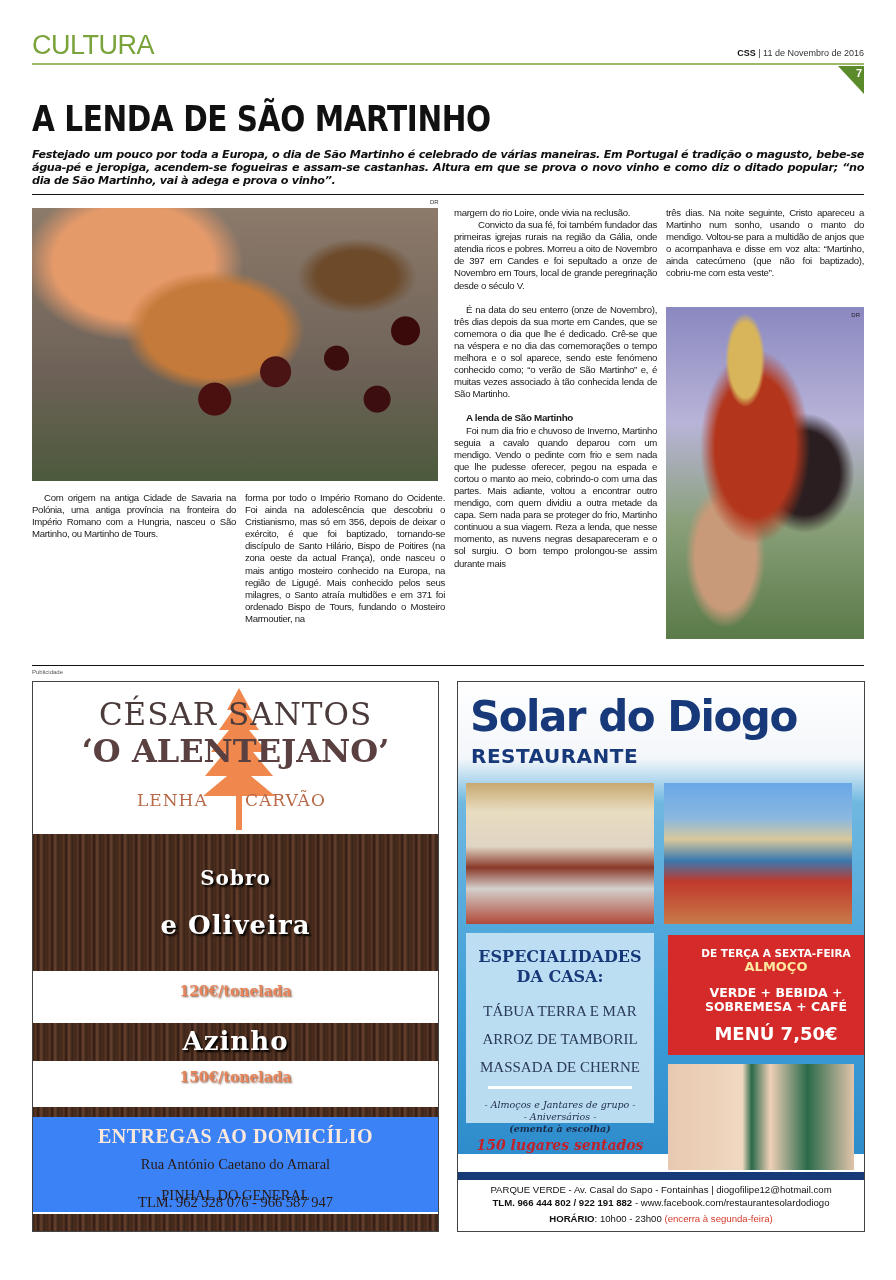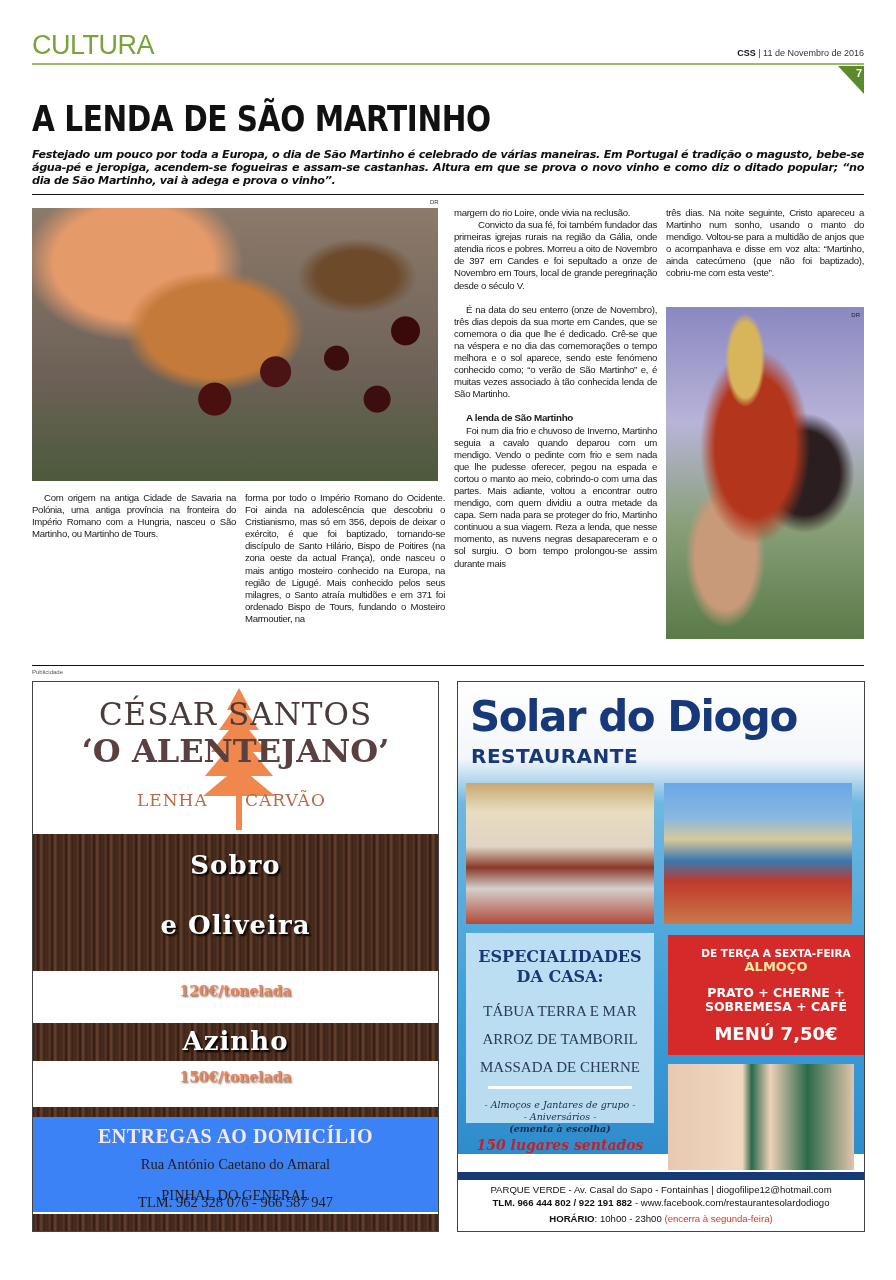--- a/index.html
+++ b/index.html
@@ -64,21 +64,21 @@
   .wood { position: absolute; left: 0; width: 100%;
     background: repeating-linear-gradient(90deg, #3d2418 0px, #5b3826 3px, #2c1810 5px, #6a4430 8px, #3a2418 11px, #4d2f20 14px); }
   .w1 { top: 152px; height: 137px; }
   .w2 { top: 341px; height: 38px; }
   .w3 { top: 425px; height: 10px; }
   .w4 { top: 532px; height: 19px; }
   .band-white { position: absolute; left: 0; width: 100%; background: #fff; }
   .bw1 { top: 289px; height: 52px; }
   .bw2 { top: 379px; height: 46px; }
   .wood-text { position: absolute; left: 0; width: 100%; text-align: center; font-family: "DejaVu Serif", serif; font-weight: 900; color: #fff; text-shadow: 2px 2px 2px #000; letter-spacing: 1px; }
-  .t-sobro { top: 168px; font-size: 26px; }
+  .t-sobro { top: 184px; font-size: 20px; }
   .t-oliveira { top: 228px; font-size: 26px; }
   .t-azinho { top: 344px; font-size: 26px; }
   .price { position: absolute; left: 0; width: 100%; text-align: center; font-family: "DejaVu Serif", serif; font-weight: 900; font-size: 14px; color: #e8845a; text-shadow: 1px 1px 2px #7a5a4a; }
   .p1 { top: 301px; }
   .p2 { top: 387px; }
   .orange { position: absolute; left: 0; top: 435px; width: 100%; height: 95px; background: #3b82f6; text-align: center; }
   .or-title { position: absolute; left: 0; width: 100%; top: 8px; font-family: "Liberation Serif", serif; font-weight: bold; font-size: 20px; color: #fbe8dc; letter-spacing: 0.5px; }
   .or-line { position: absolute; left: 0; width: 100%; font-family: "Liberation Serif", serif; font-size: 14.5px; color: #2a1a14; }
   .ol1 { top: 39px; } .ol2 { top: 70px; } .ol3 { top: 77px; }
 
@@ -206,21 +206,21 @@
     <div class="spec-rule"></div>
     <div class="spec-note sn1">- Almoços e Jantares de grupo -</div>
     <div class="spec-note sn2">- Aniversários -</div>
     <div class="spec-note sn3">(ementa à escolha)</div>
     <div class="spec-big">150 lugares sentados</div>
   </div>
 
   <div class="red-box">
     <div class="rb1">DE TERÇA A SEXTA-FEIRA</div>
     <div class="rb2">ALMOÇO</div>
-    <div class="rb3">PRATO + CHERNE +</div>
+    <div class="rb3">VERDE + BEBIDA +</div>
     <div class="rb4">SOBREMESA + CAFÉ</div>
     <div class="rb5">MENÚ 7,50€</div>
   </div>
   <div class="photo-front"></div>
   <div class="blue-bar"></div>
 
   <div class="sd-foot sf1">PARQUE VERDE - Av. Casal do Sapo - Fontainhas | diogofilipe12@hotmail.com</div>
   <div class="sd-foot sf2">
     <b>TLM. 966 444 802 / 922 191 882</b><span> - www.facebook.com/restaurantesolardodiogo</span>
   </div>

